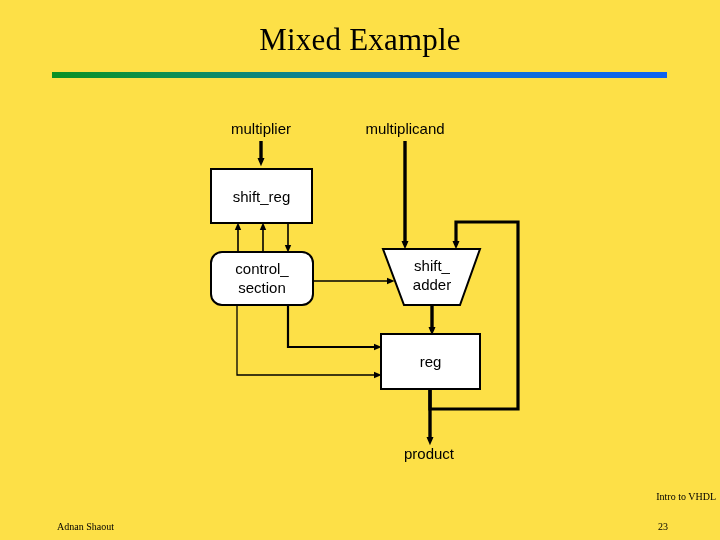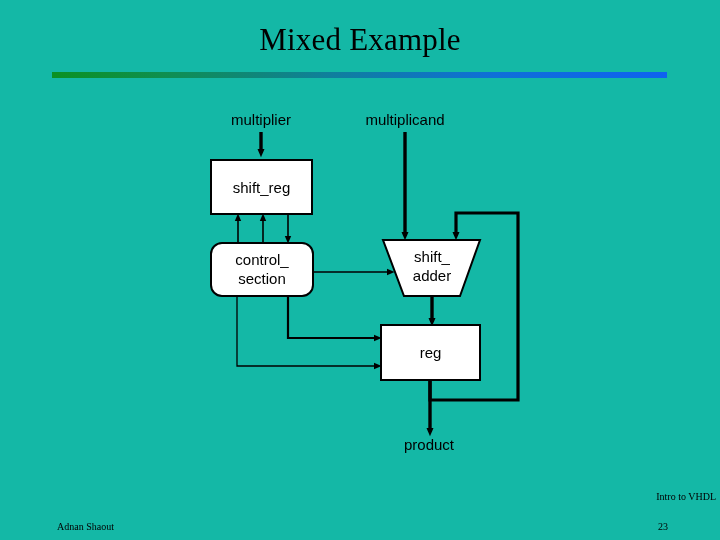--- a/index.html
+++ b/index.html
@@ -4,21 +4,21 @@
 <style>
   html, body {
     margin: 0;
     padding: 0;
     background: #ffffff;
   }
   #slide {
     position: relative;
     width: 720px;
     height: 540px;
-    background: #14b8a6;
+    background: #fde047;
     overflow: hidden;
     font-family: "Liberation Serif", serif;
   }
   #slide-title {
     position: absolute;
     left: 0;
     top: 22px;
     width: 720px;
     text-align: center;
     font-family: "Liberation Serif", serif;
@@ -31,21 +31,21 @@
     position: absolute;
     left: 52px;
     top: 72px;
     width: 615px;
     height: 6px;
     background: linear-gradient(to right, #0b9123 0%, #0f8f4f 18%, #0f7f9c 45%, #0f6fd8 72%, #0f62f0 100%);
   }
   #diagram-wrap {
     position: absolute;
     left: 185px;
-    top: 95px;
+    top: 104px;
     width: 360px;
     height: 375px;
   }
   #diagram-svg {
     display: block;
     width: 360px;
     height: 375px;
   }
   .footer-text {
     position: absolute;

